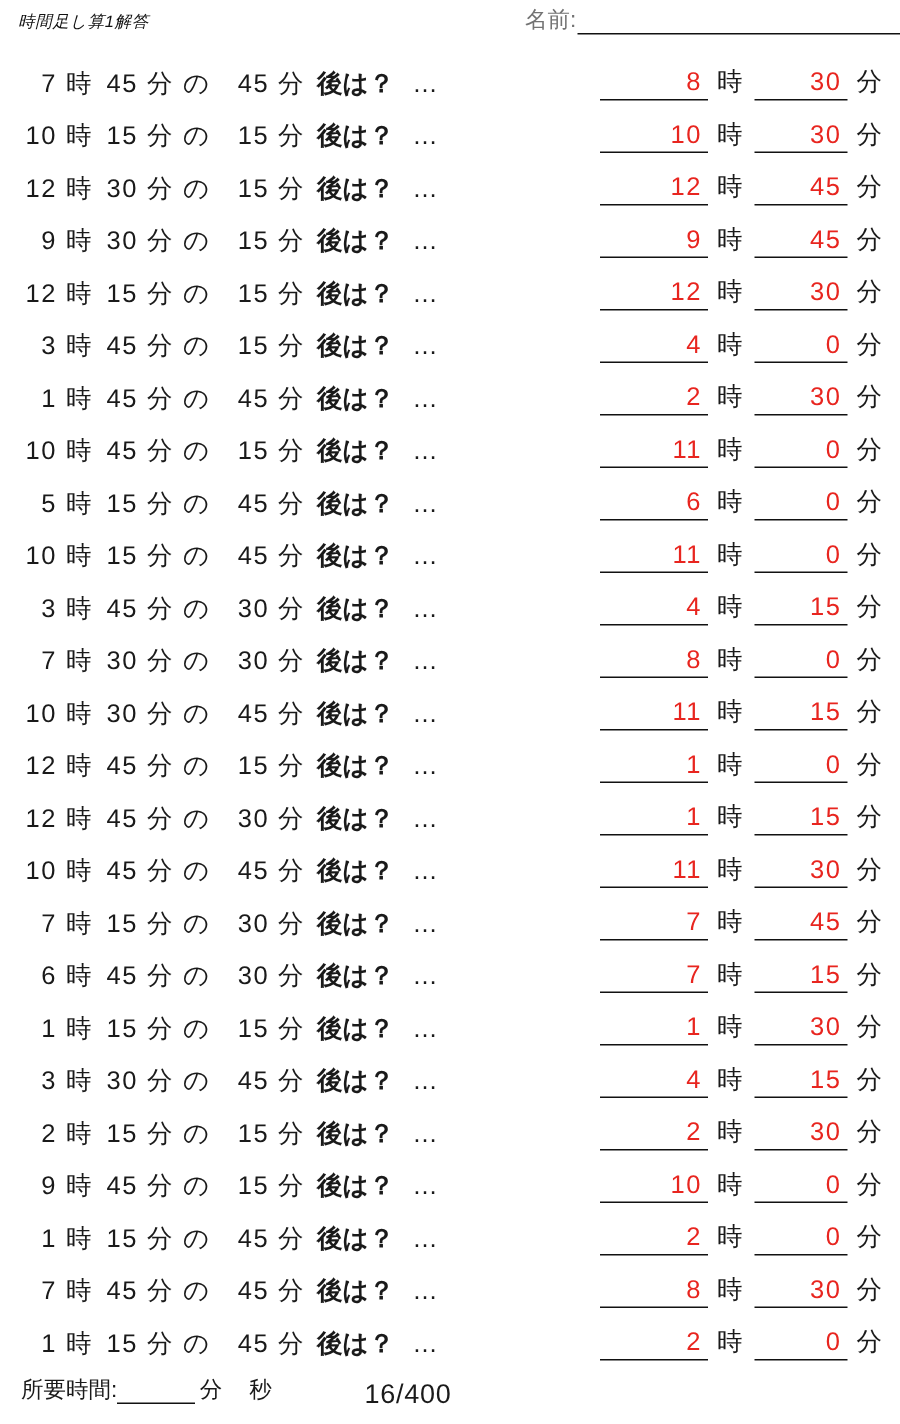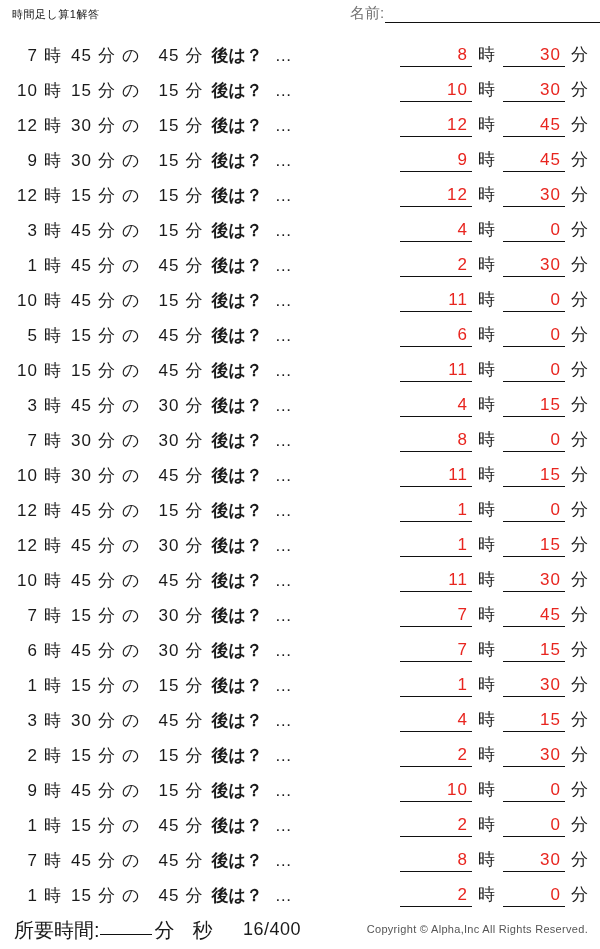--- a/index.html
+++ b/index.html
@@ -22,20 +22,21 @@
     height: 30px;
   }
   .doc-title {
     position: absolute;
     left: 12px;
     top: 7px;
     font-size: 11px;
     letter-spacing: 0.5px;
     color: #111;
     white-space: nowrap;
+    font-style: italic;
   }
   .name-area {
     position: absolute;
     left: 350px;
     top: 4px;
     display: flex;
     align-items: flex-end;
   }
   .name-label {
     font-size: 15px;
@@ -134,23 +135,23 @@
     position: absolute;
     left: 0;
     bottom: 6px;
     width: 600px;
     height: 28px;
   }
   .time-req {
     position: absolute;
     left: 14px;
     top: 2px;
-    font-size: 20px;
+    font-size: 15px;
     display: flex;
-    align-items: flex-start;
+    align-items: center;
     white-space: nowrap;
   }
   .time-blank {
     display: inline-block;
     width: 52px;
     border-bottom: 1px solid #111;
     height: 17px;
   }
   .time-unit {
     padding-left: 3px;
@@ -666,14 +667,13 @@
   </div>
 
 <div class="footer">
   <div class="time-req">
     <span>所要時間:</span>
     <span class="time-blank"></span>
     <span class="time-unit">分</span>
     <span class="time-unit2">秒</span>
   </div>
   <div class="page-no">16/400</div>
-  <div class="copyright">Copyright ©  Alpha,Inc All Rights Reserved.</div>
 </div>
 
 </body></html>

